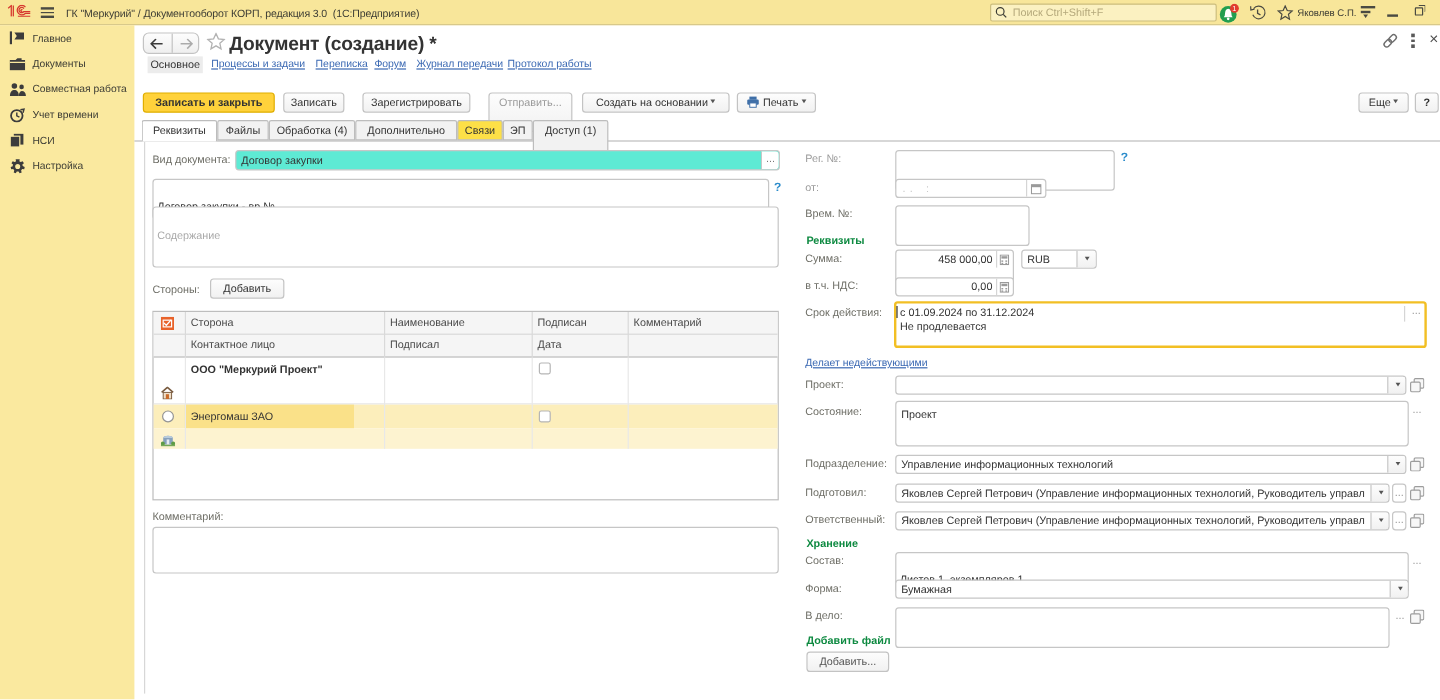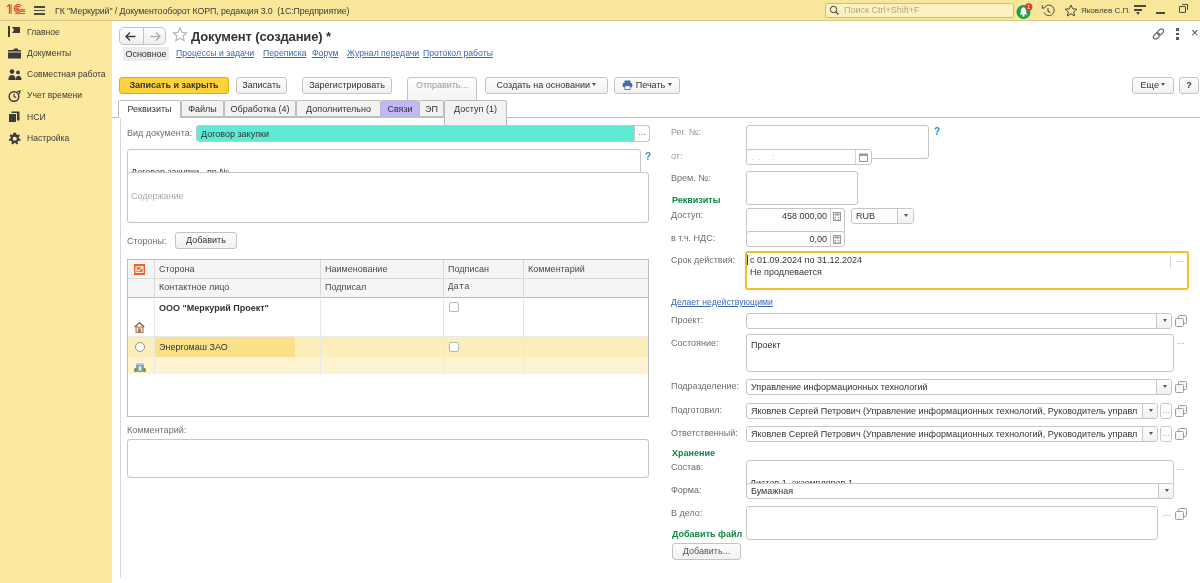--- a/index.html
+++ b/index.html
@@ -130,21 +130,21 @@
       <path d="M5 0.5 L1 4.5 L5 8.5 M1 4.5 L10.5 4.5" stroke="#3c3c3c" stroke-width="1.3" fill="none"></path>
     </svg>
   <svg width="11" height="9" style="position:absolute;left:30px;top:4px;" viewBox="0 0 11 9">
       <path d="M6 0.5 L10 4.5 L6 8.5 M0.5 4.5 L10 4.5" stroke="#ababab" stroke-width="1.3" fill="none"></path>
     </svg>
 </div>
 
 <svg width="16" height="15" style="position:absolute;left:172px;top:27px;" viewBox="0 0 16 15">
     <path d="M8 1 L10 5.4 L14.8 5.9 L11.2 9 L12.2 13.7 L8 11.2 L3.8 13.7 L4.8 9 L1.2 5.9 L6 5.4 Z" fill="none" stroke="#b3b3b3" stroke-width="1.1"></path>
   </svg>
-<div class="abs" style="left:191px;top:29px;font-size:13px;font-weight:bold;color:#333;letter-spacing:-0.15px;">Документ (создание) *</div>
+<div class="abs" style="left:191px;top:29px;font-size:16px;font-weight:bold;color:#333;letter-spacing:-0.15px;">Документ (создание) *</div>
 
 <svg width="15" height="14" style="position:absolute;left:1151px;top:27px;" viewBox="0 0 15 14">
     <g stroke="#6e6e6e" stroke-width="1.2" fill="none" transform="rotate(-45 7.5 7)">
       <rect x="1.2" y="4.8" width="7" height="4.4" rx="2.2"></rect>
       <rect x="6.8" y="4.8" width="7" height="4.4" rx="2.2"></rect>
     </g>
   </svg>
 <div class="abs" style="left:1176px;top:28px;width:2.5px;height:12px;">
     <div style="width:2.5px;height:2.5px;background:#595959;"></div>
     <div style="width:2.5px;height:2.5px;background:#595959;margin-top:2px;"></div>
@@ -172,21 +172,21 @@
 <div class="btn" style="left:1132px;top:77px;width:42px;height:17px;line-height:15px;">Еще <span style="display:inline-block;width:0;height:0;border-left:2.5px solid transparent;border-right:2.5px solid transparent;border-top:3.5px solid #555;vertical-align:2px;"></span></div>
 <div class="btn" style="left:1179px;top:77px;width:20px;height:17px;line-height:15px;font-weight:bold;">?</div>
 
 <div id="tabstrip">
   <div class="abs" style="left:112px;top:117px;width:1088px;height:1px;background:#bdbdbd;"></div>
   <div class="abs" style="left:120px;top:118px;width:1px;height:460px;background:#d7d7d7;"></div>
   <div class="abs" style="left:118px;top:100px;width:63px;height:18px;background:#fff;border:1px solid #bdbdbd;border-bottom:none;border-radius:2px 2px 0 0;text-align:center;line-height:17px;z-index:2;">Реквизиты</div>
   <div class="abs" style="left:181px;top:100px;width:43px;height:17px;background:#f2f2f2;border:1px solid #bdbdbd;border-radius:2px 2px 0 0;text-align:center;line-height:16px;">Файлы</div>
   <div class="abs" style="left:224px;top:100px;width:72px;height:17px;background:#f2f2f2;border:1px solid #bdbdbd;border-radius:2px 2px 0 0;text-align:center;line-height:16px;">Обработка (4)</div>
   <div class="abs" style="left:296px;top:100px;width:85px;height:17px;background:#f2f2f2;border:1px solid #bdbdbd;border-radius:2px 2px 0 0;text-align:center;line-height:16px;">Дополнительно</div>
-  <div class="abs" style="left:381px;top:100px;width:38px;height:17px;background:#c4b5fd;border:1px solid #bdbdbd;border-radius:2px 2px 0 0;text-align:center;line-height:16px;">Связи</div>
+  <div class="abs" style="left:381px;top:100px;width:38px;height:17px;background:#fde047;border:1px solid #bdbdbd;border-radius:2px 2px 0 0;text-align:center;line-height:16px;">Связи</div>
   <div class="abs" style="left:419px;top:100px;width:25px;height:17px;background:#f2f2f2;border:1px solid #bdbdbd;border-radius:2px 2px 0 0;text-align:center;line-height:16px;">ЭП</div>
   <div class="abs" style="left:444px;top:100px;width:63px;height:28px;background:#f2f2f2;border:1px solid #bdbdbd;border-radius:2px 2px 0 0;text-align:center;line-height:16px;">Доступ (1)</div>
 </div>
 
 <div id="leftcol">
 
   <div class="lbl" style="left:127px;top:128px;">Вид документа:</div>
   <div class="inp" style="left:196px;top:125px;width:454px;height:17px;background:#5eead4;padding:0;">
     <div style="position:absolute;left:4px;top:1px;line-height:15px;">Договор закупки</div>
     <div style="position:absolute;right:0;top:0;width:15px;height:15px;background:#fff;border-left:1px solid #c6c6c6;border-radius:0 3px 3px 0;color:#777;text-align:center;line-height:13px;font-size:9px;">...</div>
@@ -219,21 +219,21 @@
         <rect x="0" y="0" width="11" height="11" fill="#e8622a"></rect>
         <rect x="2" y="2.8" width="7" height="5.6" fill="none" stroke="#fff" stroke-width="1"></rect>
         <path d="M2.6 5.2 L4.6 7 L8.6 2.6" stroke="#fff" stroke-width="1.1" fill="none"></path>
       </svg>
     <div class="lbl" style="left:31px;top:4px;color:#4a4a4a;">Сторона</div>
     <div class="lbl" style="left:197px;top:4px;color:#4a4a4a;text-align:right;">Наименование</div>
     <div class="lbl" style="left:320px;top:4px;color:#4a4a4a;">Подписан</div>
     <div class="lbl" style="left:400px;top:4px;color:#4a4a4a;">Комментарий</div>
     <div class="lbl" style="left:31px;top:22px;color:#4a4a4a;">Контактное лицо</div>
     <div class="lbl" style="left:197px;top:22px;color:#4a4a4a;">Подписал</div>
-    <div class="lbl" style="left:320px;top:22px;color:#4a4a4a;font-family:Liberation Mono, monospace;">Дата</div>
+    <div class="lbl" style="left:320px;top:22px;color:#4a4a4a;">Дата</div>
 
     <div class="lbl" style="left:31px;top:43px;font-weight:bold;color:#333;">ООО "Меркурий Проект"</div>
     <div class="cb" style="left:321px;top:42px;"></div>
     <svg width="11" height="11" style="position:absolute;left:6px;top:62px;" viewBox="0 0 11 11">
         <path d="M0.7 5 L5.5 0.8 L10.3 5" fill="none" stroke="#7a5c40" stroke-width="1.3"></path>
         <rect x="2" y="5" width="7" height="5.5" fill="#f0dfc8" stroke="#7a5c40" stroke-width="0.8"></rect>
         <rect x="4.2" y="6.5" width="2.6" height="4" fill="#c96a2a"></rect>
       </svg>
 
     <div class="abs" style="left:0;top:77px;width:520px;height:20px;background:#fceebb;"></div>
@@ -270,21 +270,21 @@
         <rect x="0.5" y="1" width="8" height="7.5" fill="none" stroke="#9a9a9a" stroke-width="1"></rect>
         <rect x="0.5" y="1" width="8" height="2" fill="#9a9a9a"></rect>
       </svg>
   </div>
 
   <div class="lbl" style="left:671px;top:173px;">Врем. №:</div>
   <div class="inp" style="left:746px;top:171px;width:112px;height:16px;"></div>
 
   <div class="green" style="left:672px;top:195px;">Реквизиты</div>
 
-  <div class="lbl" style="left:671px;top:210px;">Доступ:</div>
+  <div class="lbl" style="left:671px;top:210px;">Сумма:</div>
   <div class="inp" style="left:746px;top:208px;width:99px;height:16px;padding:18px;">
     <div style="position:absolute;right:17px;top:1px;line-height:13px;">458 000,00</div>
     <div style="position:absolute;right:0;top:0;width:14px;height:14px;border-left:1px solid #d5d5d5;"></div>
     <svg width="8" height="9" style="position:absolute;right:3px;top:3px;" viewBox="0 0 8 9">
         <rect x="0.5" y="0.5" width="7" height="8" fill="none" stroke="#9a9a9a" stroke-width="1"></rect>
         <rect x="1.5" y="1.5" width="5" height="2" fill="#9a9a9a"></rect>
         <rect x="1.5" y="5" width="1.5" height="1.2" fill="#9a9a9a"></rect>
         <rect x="4.8" y="5" width="1.5" height="1.2" fill="#9a9a9a"></rect>
         <rect x="1.5" y="7" width="1.5" height="1.2" fill="#9a9a9a"></rect>
         <rect x="4.8" y="7" width="1.5" height="1.2" fill="#9a9a9a"></rect>

